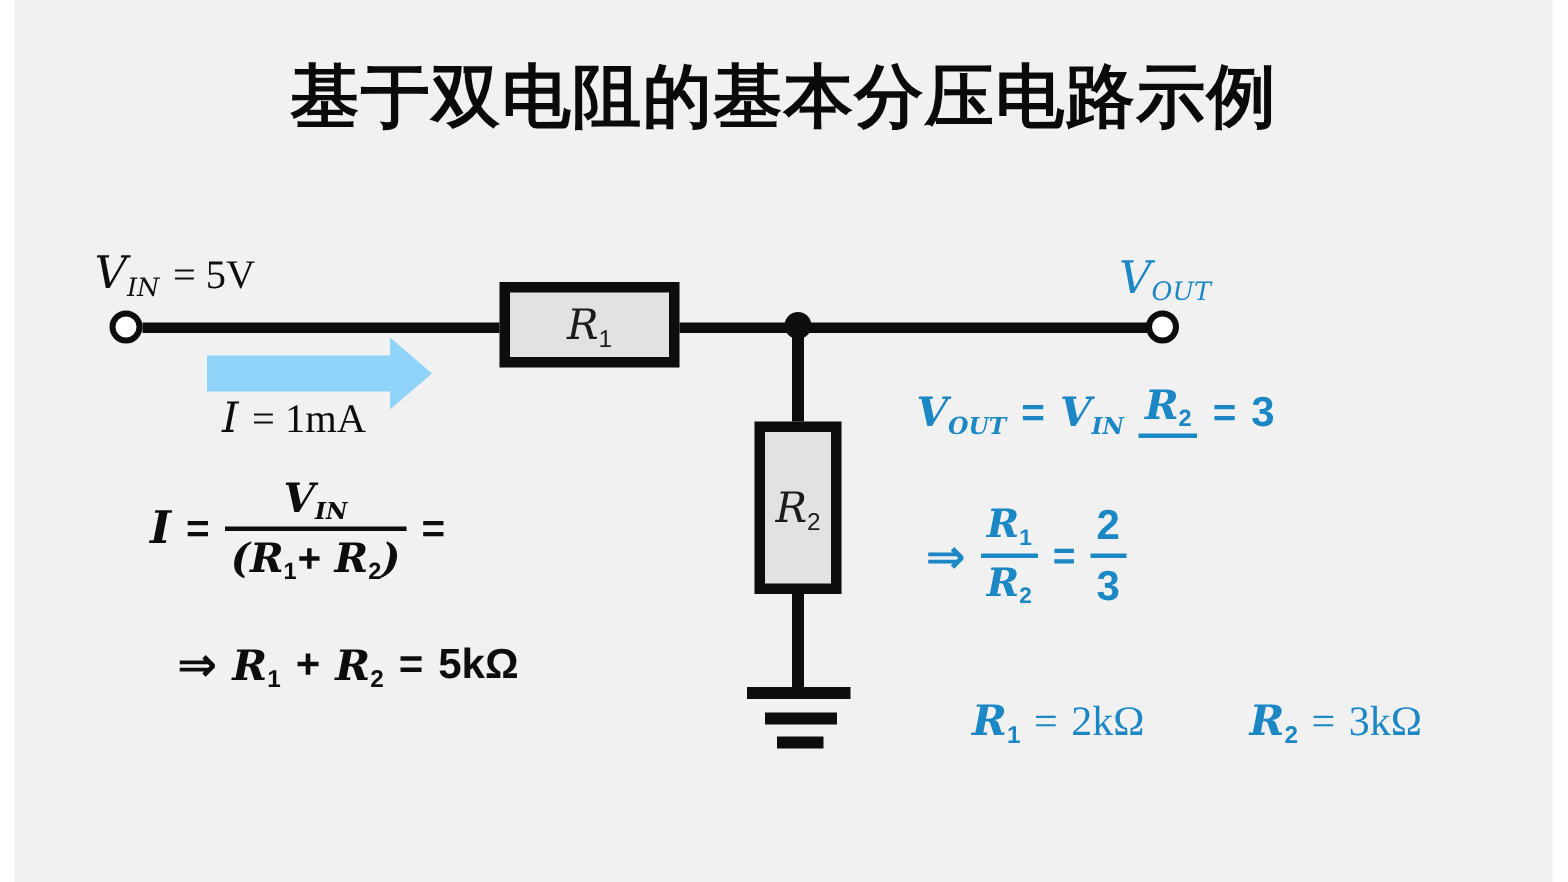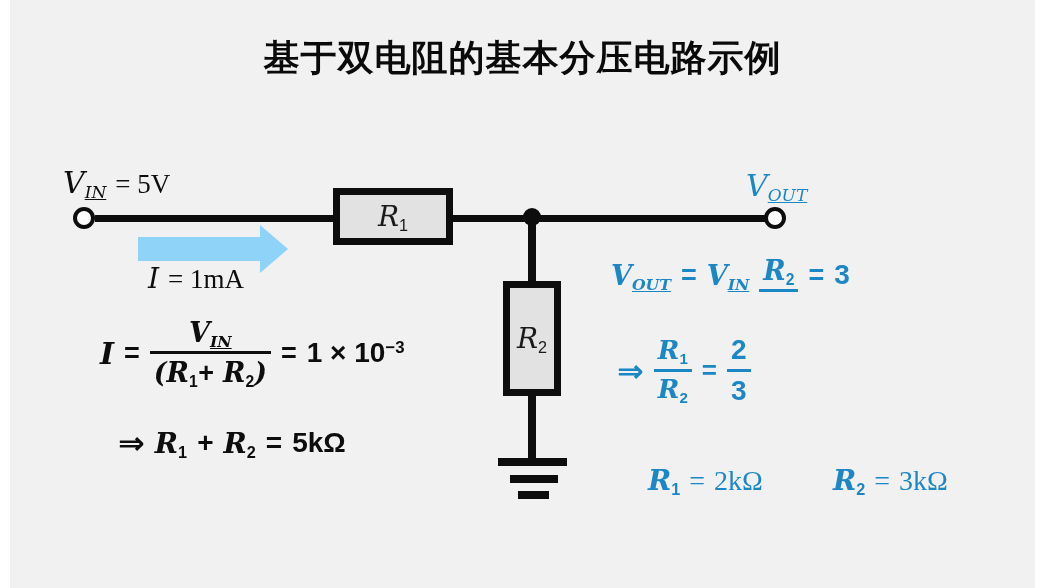--- a/index.html
+++ b/index.html
@@ -4,29 +4,29 @@
 <style>
   * { margin:0; padding:0; box-sizing:border-box; }
   html,body { width:1045px; height:588px; background:#ffffff; overflow:hidden;
               font-family:"Liberation Sans","DejaVu Sans",sans-serif; }
   body { position:relative; }
 
   .canvas { position:absolute; left:10px; top:0; width:1025px; height:588px; background:#f1f1f2; }
 
   
   .title { position:absolute; left:0; right:0; top:34px; text-align:center;
-           font-size:36px; font-weight:bold; color:#0a0a0a; letter-spacing:1px; }
+           font-size:46px; font-weight:bold; color:#0a0a0a; letter-spacing:1px; }
 
   .serifvar  { font-family:"DejaVu Serif","Liberation Serif",serif; font-style:italic; }
   .bserifvar { font-family:"DejaVu Serif","Liberation Serif",serif; font-style:italic; font-weight:bold; }
   .sans  { font-family:Liberation Serif, serif; }
   .bsans { font-family:"Liberation Sans","DejaVu Sans",sans-serif; font-weight:bold; }
 
   .sub-it  { font-family:"DejaVu Serif","Liberation Serif",serif; font-style:italic;
-             font-size:0.58em; position:relative; top:0.32em;text-decoration:underline; }
+             font-size:0.58em; position:relative; top:0.32em; }
   .sub-d   { font-family:"Liberation Sans","DejaVu Sans",sans-serif; font-style:normal;
              font-size:0.58em; position:relative; top:0.32em; }
   .sup     { font-size:0.60em; position:relative; top:-0.55em; font-weight:bold; }
 
   .label { position:absolute; display:flex; align-items:baseline; gap:9px; white-space:nowrap; }
   .black-t { color:#0d0d0d; }
   .blue-t  { color:#1c87c5;justify-content:center; }
 
   
   .formula { position:absolute; display:flex; align-items:center; gap:10px;
@@ -100,21 +100,20 @@
 
 <div class="formula black-t" style="left:100px; top:317px;">
   <span class="bserifvar" style="font-size:30px;">I</span>
   <span class="bsans">=</span>
   <span class="frac">
     <span class="num bserifvar"><span>V</span><span class="sub-it" style="font-weight:bold;">IN</span></span>
     <span class="bar"></span>
     <span class="den bserifvar"><span>(</span><span>R</span><span class="sub-d" style="font-weight:bold;">1</span><span class="bsans">+</span> <span>R</span><span class="sub-d" style="font-weight:bold;">2</span><span>)</span></span>
   </span>
   <span class="bsans">=</span>
-  <span class="bsans" style="font-size:28px;"><span>1 × 10</span><span class="sup">−3</span></span>
 </div>
 
 <div class="formula black-t" style="left:118px; top:424px; font-size:28px;">
   <span class="imp">⇒</span>
   <span class="bserifvar"><span>R</span><span class="sub-d" style="font-weight:bold;">1</span></span>
   <span class="bsans">+</span>
   <span class="bserifvar"><span>R</span><span class="sub-d" style="font-weight:bold;">2</span></span>
   <span class="bsans">=</span>
   <span class="bsans">5kΩ</span>
 </div>

